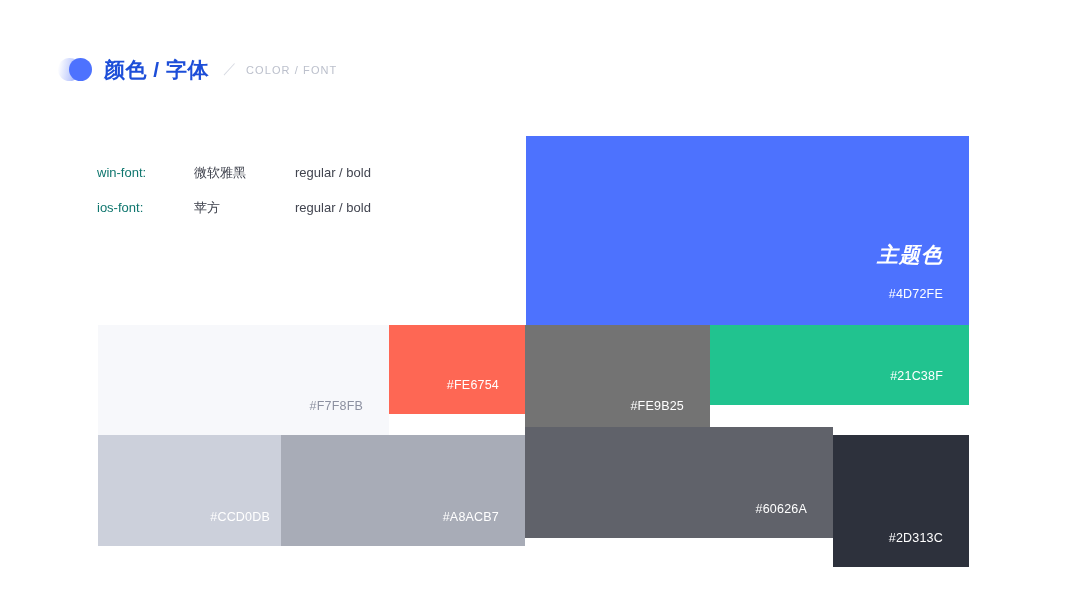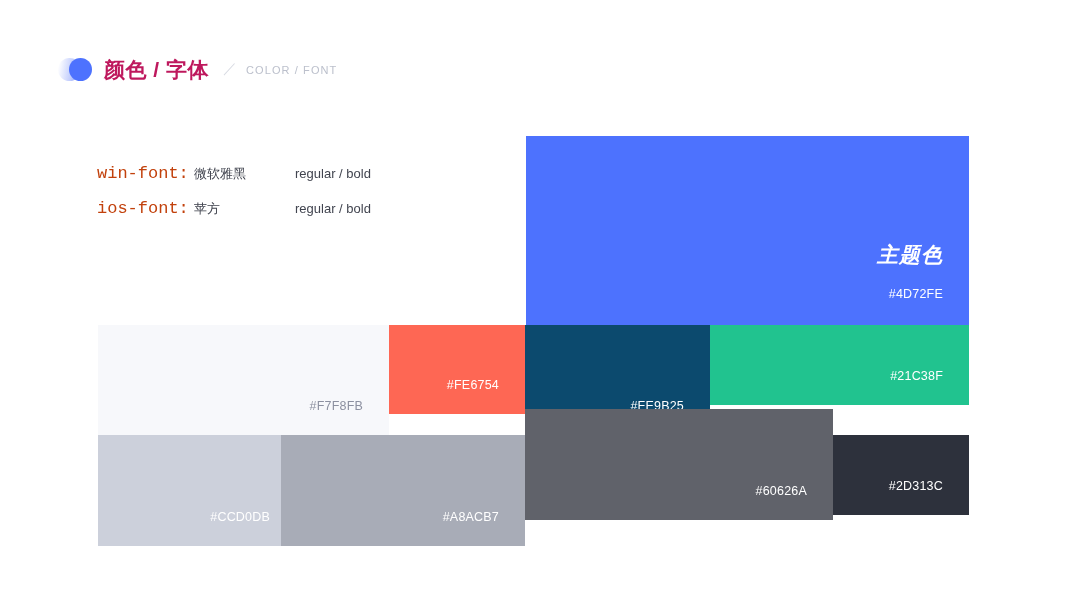--- a/index.html
+++ b/index.html
@@ -46,21 +46,21 @@
     left: 11px;
     top: 2px;
     width: 23px;
     height: 23px;
     border-radius: 50%;
     background: #4d72fe;
   }
   .title-cn {
     font-size: 21px;
     font-weight: bold;
-    color: #be185d;
+    color: #1d4ed8;
     letter-spacing: 0.5px;
     line-height: 1;
     white-space: nowrap;
   }
   .title-sep {
     margin: 0 9px 0 14px;
     color: #d7dae2;
     font-size: 14px;
     line-height: 1;
     transform: translateY(-1px);
@@ -81,23 +81,22 @@
     top: 164px;
   }
   .fontspec-row {
     display: flex;
     align-items: baseline;
     height: 35px;
   }
   .fs-label {
     width: 97px;
     flex: none;
-    font-size: 17px;
-    color: #c2410c;
-    font-family: Liberation Mono, monospace;
+    font-size: 13px;
+    color: #0f766e;
   }
   .fs-family {
     width: 79px;
     flex: none;
     font-size: 13px;
     color: #41444f;
     font-family: Liberation Mono, monospace;
   }
   .fs-weight {
     font-size: 13px;
@@ -139,28 +138,28 @@
     color: #ffffff;
     letter-spacing: 1px;
     white-space: nowrap;
     font-style: italic;
   }
   .swatch-theme .hex { bottom: 24px; }
 
   
   .swatch-f7f8fb { left: 98px;  top: 325px; width: 291px; height: 110px; background: #f7f8fb; }
   .swatch-fe6754 { left: 389px; top: 325px; width: 136px; height: 89px; background: #fe6754; }
-  .swatch-fe9b25 { left: 525px; top: 325px; width: 185px; height: 110px; background: #0c4a6e; }
+  .swatch-fe9b25 { left: 525px; top: 325px; width: 185px; height: 110px; background: #737373; }
   .swatch-21c38f { left: 710px; top: 325px; width: 259px; height: 80px; background: #21c38f; }
 
   
   .swatch-ccd0db { left: 98px;  top: 435px; width: 198px; height: 111px; background: #ccd0db; }
   .swatch-a8acb7 { left: 281px; top: 435px; width: 244px; height: 111px; background: #a8acb7; }
-  .swatch-60626a { left: 525px; top: 409px; width: 308px; height: 111px; background: #60626a; }
-  .swatch-2d313c { left: 833px; top: 435px; width: 136px; height: 80px; background: #2d313c; padding-left: 16px; }
+  .swatch-60626a { left: 525px; top: 427px; width: 308px; height: 111px; background: #60626a; }
+  .swatch-2d313c { left: 833px; top: 435px; width: 136px; height: 132px; background: #2d313c; padding-left: 16px; }
 </style>
 </head>
 <body>
 
 <div class="header">
   <div class="logo">
     <span class="logo-circle-back"></span>
     <span class="logo-circle-front"></span>
   </div>
   <span class="title-cn">颜色 / 字体</span>

